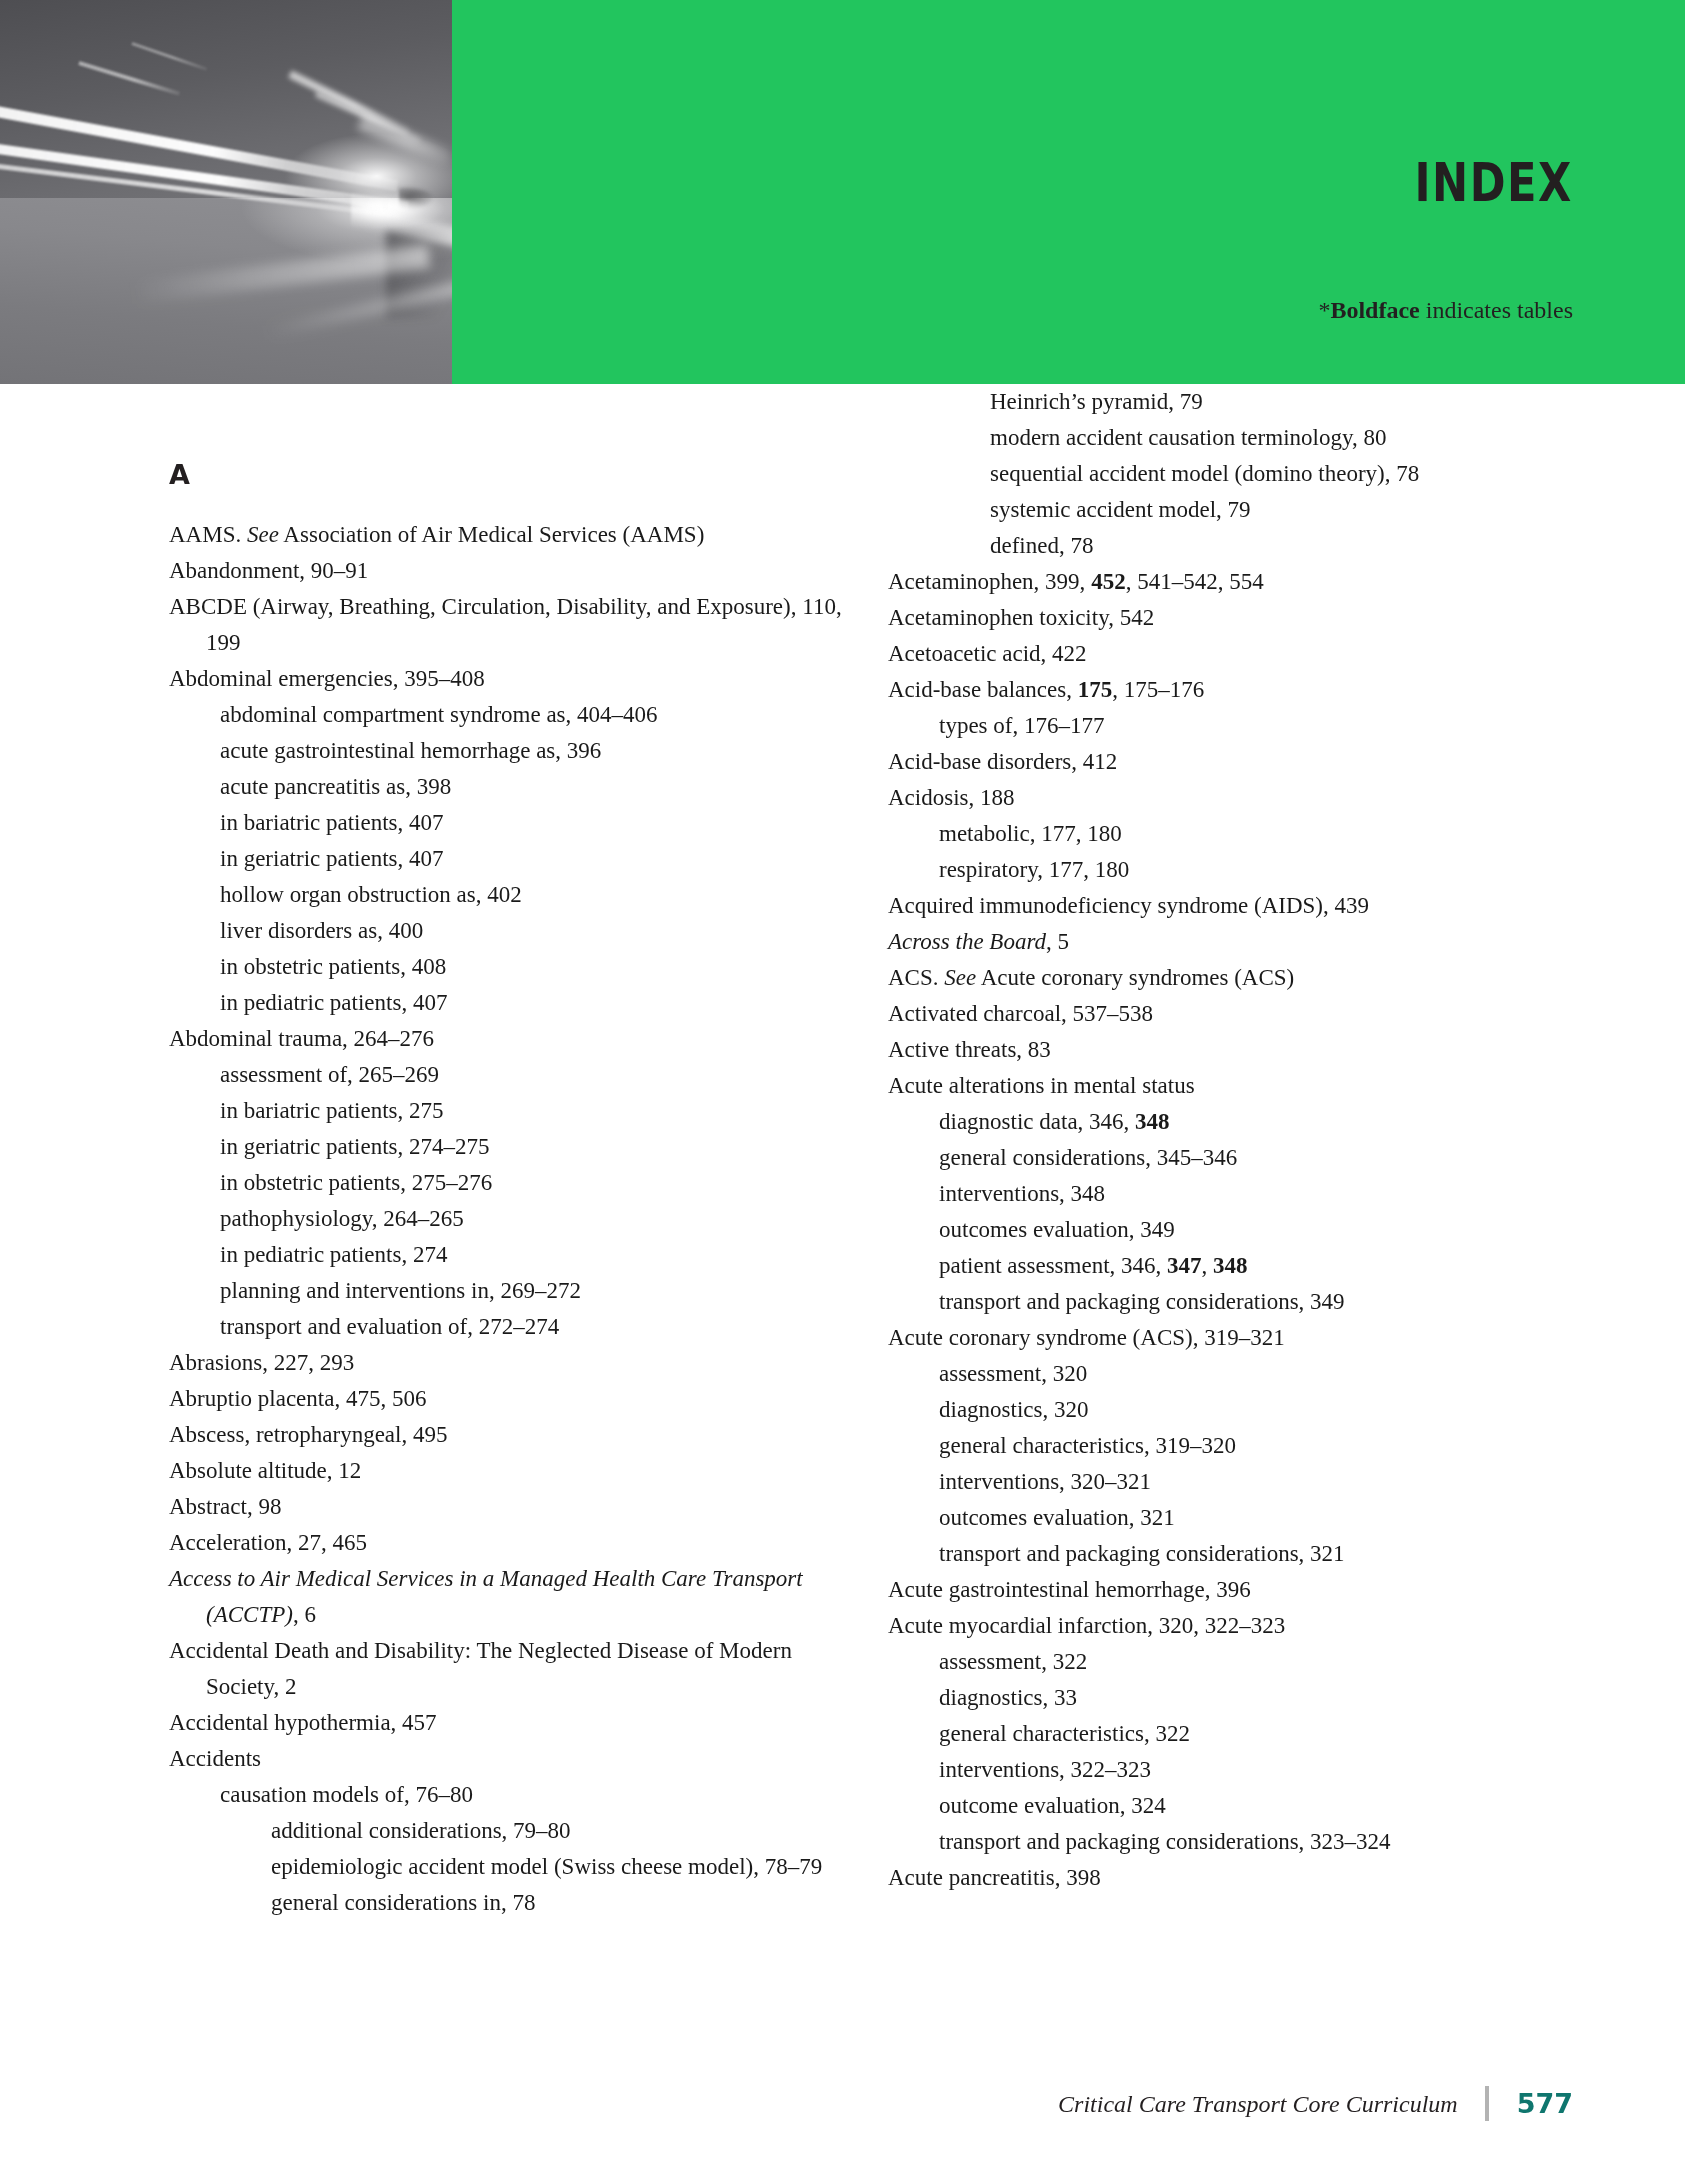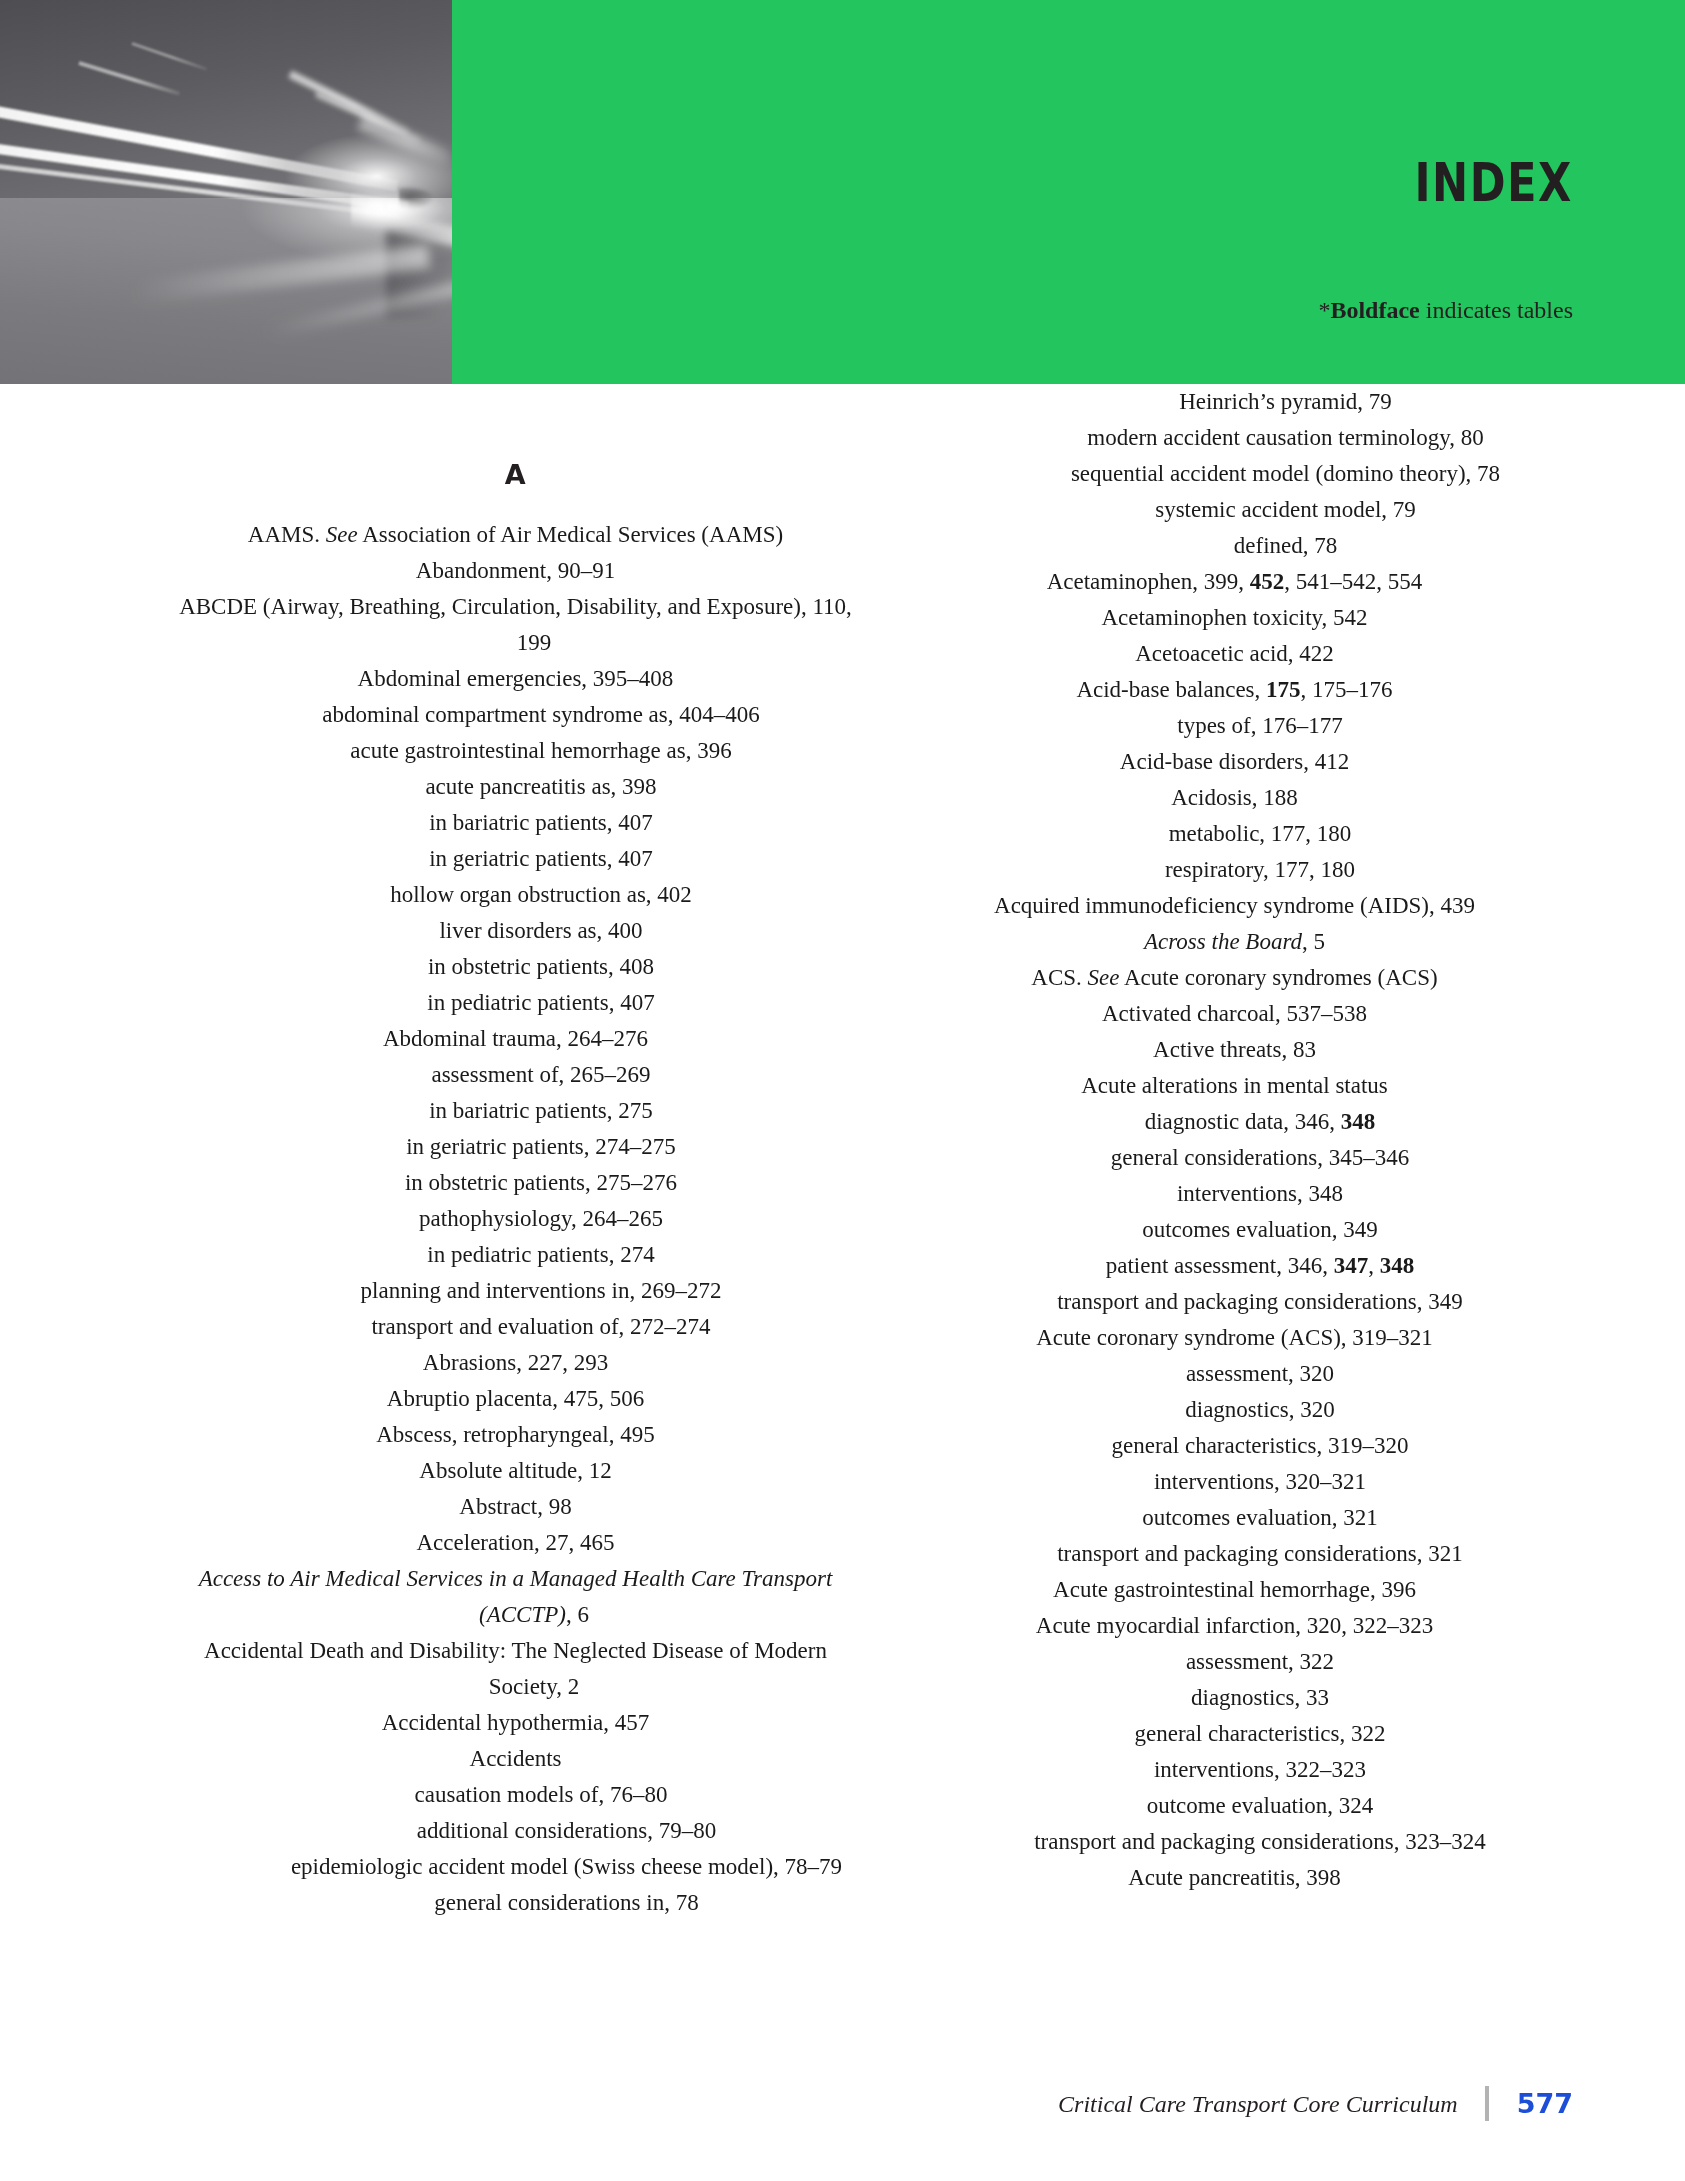--- a/index.html
+++ b/index.html
@@ -127,21 +127,20 @@
     left: 0;
     top: 384px;
     width: 1685px;
   }
   .col {
     position: absolute;
     top: 0;
     font-size: 23px;
     line-height: 36px;
     color: #1a1a1a;
-    text-align: center;
   }
   .col-left  { left: 169px;  width: 693px; }
   .col-right { left: 888px; width: 693px; }
 
   .section-letter {
     font-family: "DejaVu Sans", sans-serif;
     font-weight: bold;
     font-size: 27px;
     line-height: 1;
     margin: 0 0 29px 0;
@@ -189,21 +188,21 @@
   }
   .footer-rule {
     width: 4.4px;
     height: 35px;
     background: #b3b3b3;
   }
   .footer-page {
     font-family: "DejaVu Sans", sans-serif;
     font-weight: bold;
     font-size: 27px;
-    color: #1d4ed8;
+    color: #0f766e;
     line-height: 1;
     padding-left: 19.3px;
   }
 </style>
 </head>
 <body>
 
 <div class="header-band">
   <div class="header-photo">
     <div class="photo-sky"></div>

